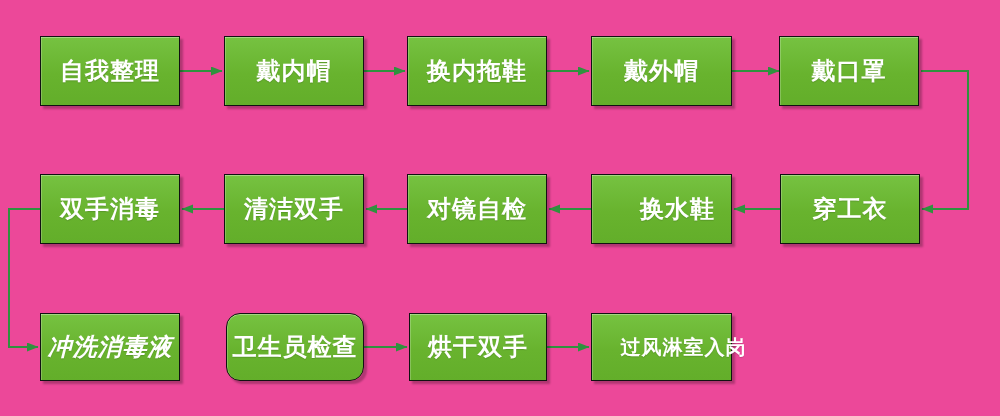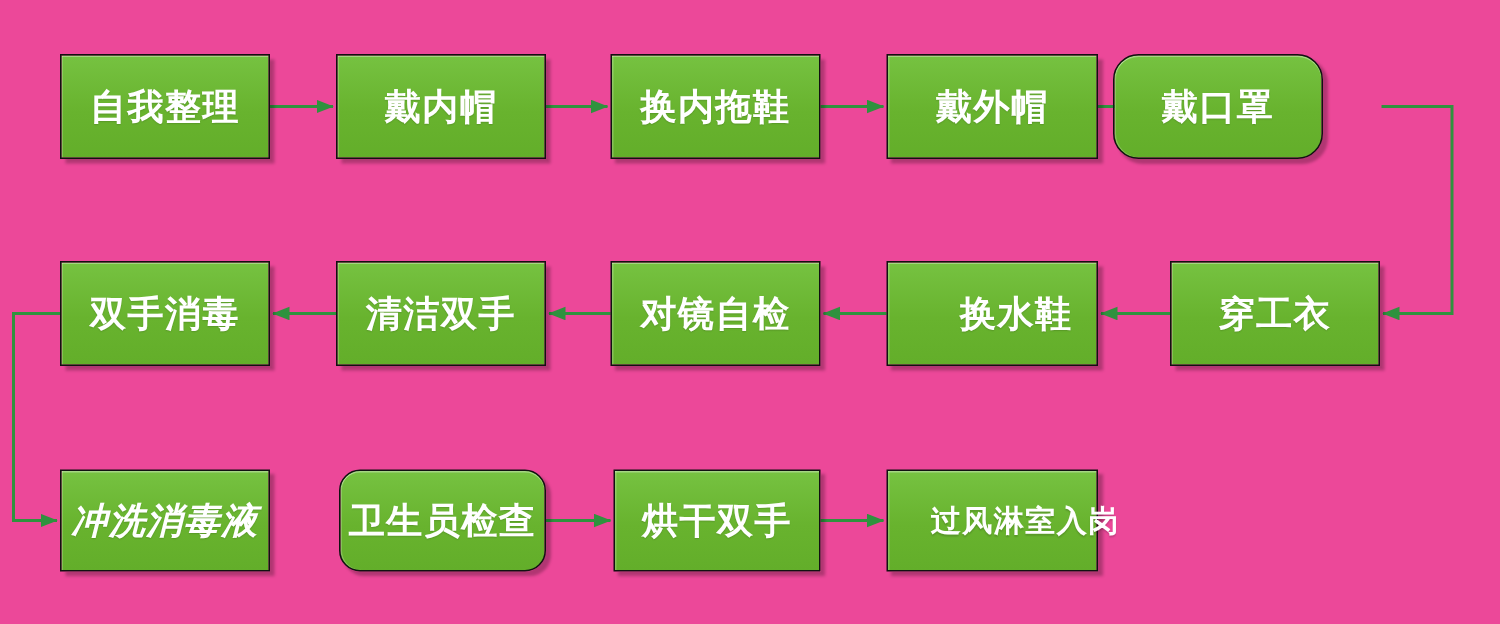--- a/index.html
+++ b/index.html
@@ -74,21 +74,21 @@
       </div>
       <div class="node" style="left: 224px; top: 36px; width: 140px; height: 70px;">
         <span class="node-label" style="font-size: 24px;">戴内帽</span>
       </div>
       <div class="node" style="left: 407px; top: 36px; width: 140px; height: 70px;">
         <span class="node-label" style="font-size: 24px;">换内拖鞋</span>
       </div>
       <div class="node" style="left: 591px; top: 36px; width: 141px; height: 70px;">
         <span class="node-label" style="font-size: 24px;">戴外帽</span>
       </div>
-      <div class="node" style="left: 742px; top: 36px; width: 140px; height: 70px; border-radius: 17px;">
+      <div class="node" style="left: 779px; top: 36px; width: 140px; height: 70px;">
         <span class="node-label" style="font-size: 24px;">戴口罩</span>
       </div>
       <div class="node" style="left: 780px; top: 174px; width: 140px; height: 70px; text-align: center;">
         <span class="node-label" style="font-size: 24px;">穿工衣</span>
       </div>
       <div class="node" style="left: 591px; top: 174px; width: 141px; height: 70px; padding-left: 32px;">
         <span class="node-label" style="font-size: 24px;">换水鞋</span>
       </div>
       <div class="node" style="left: 407px; top: 174px; width: 140px; height: 70px;">
         <span class="node-label" style="font-size: 24px;">对镜自检</span>

